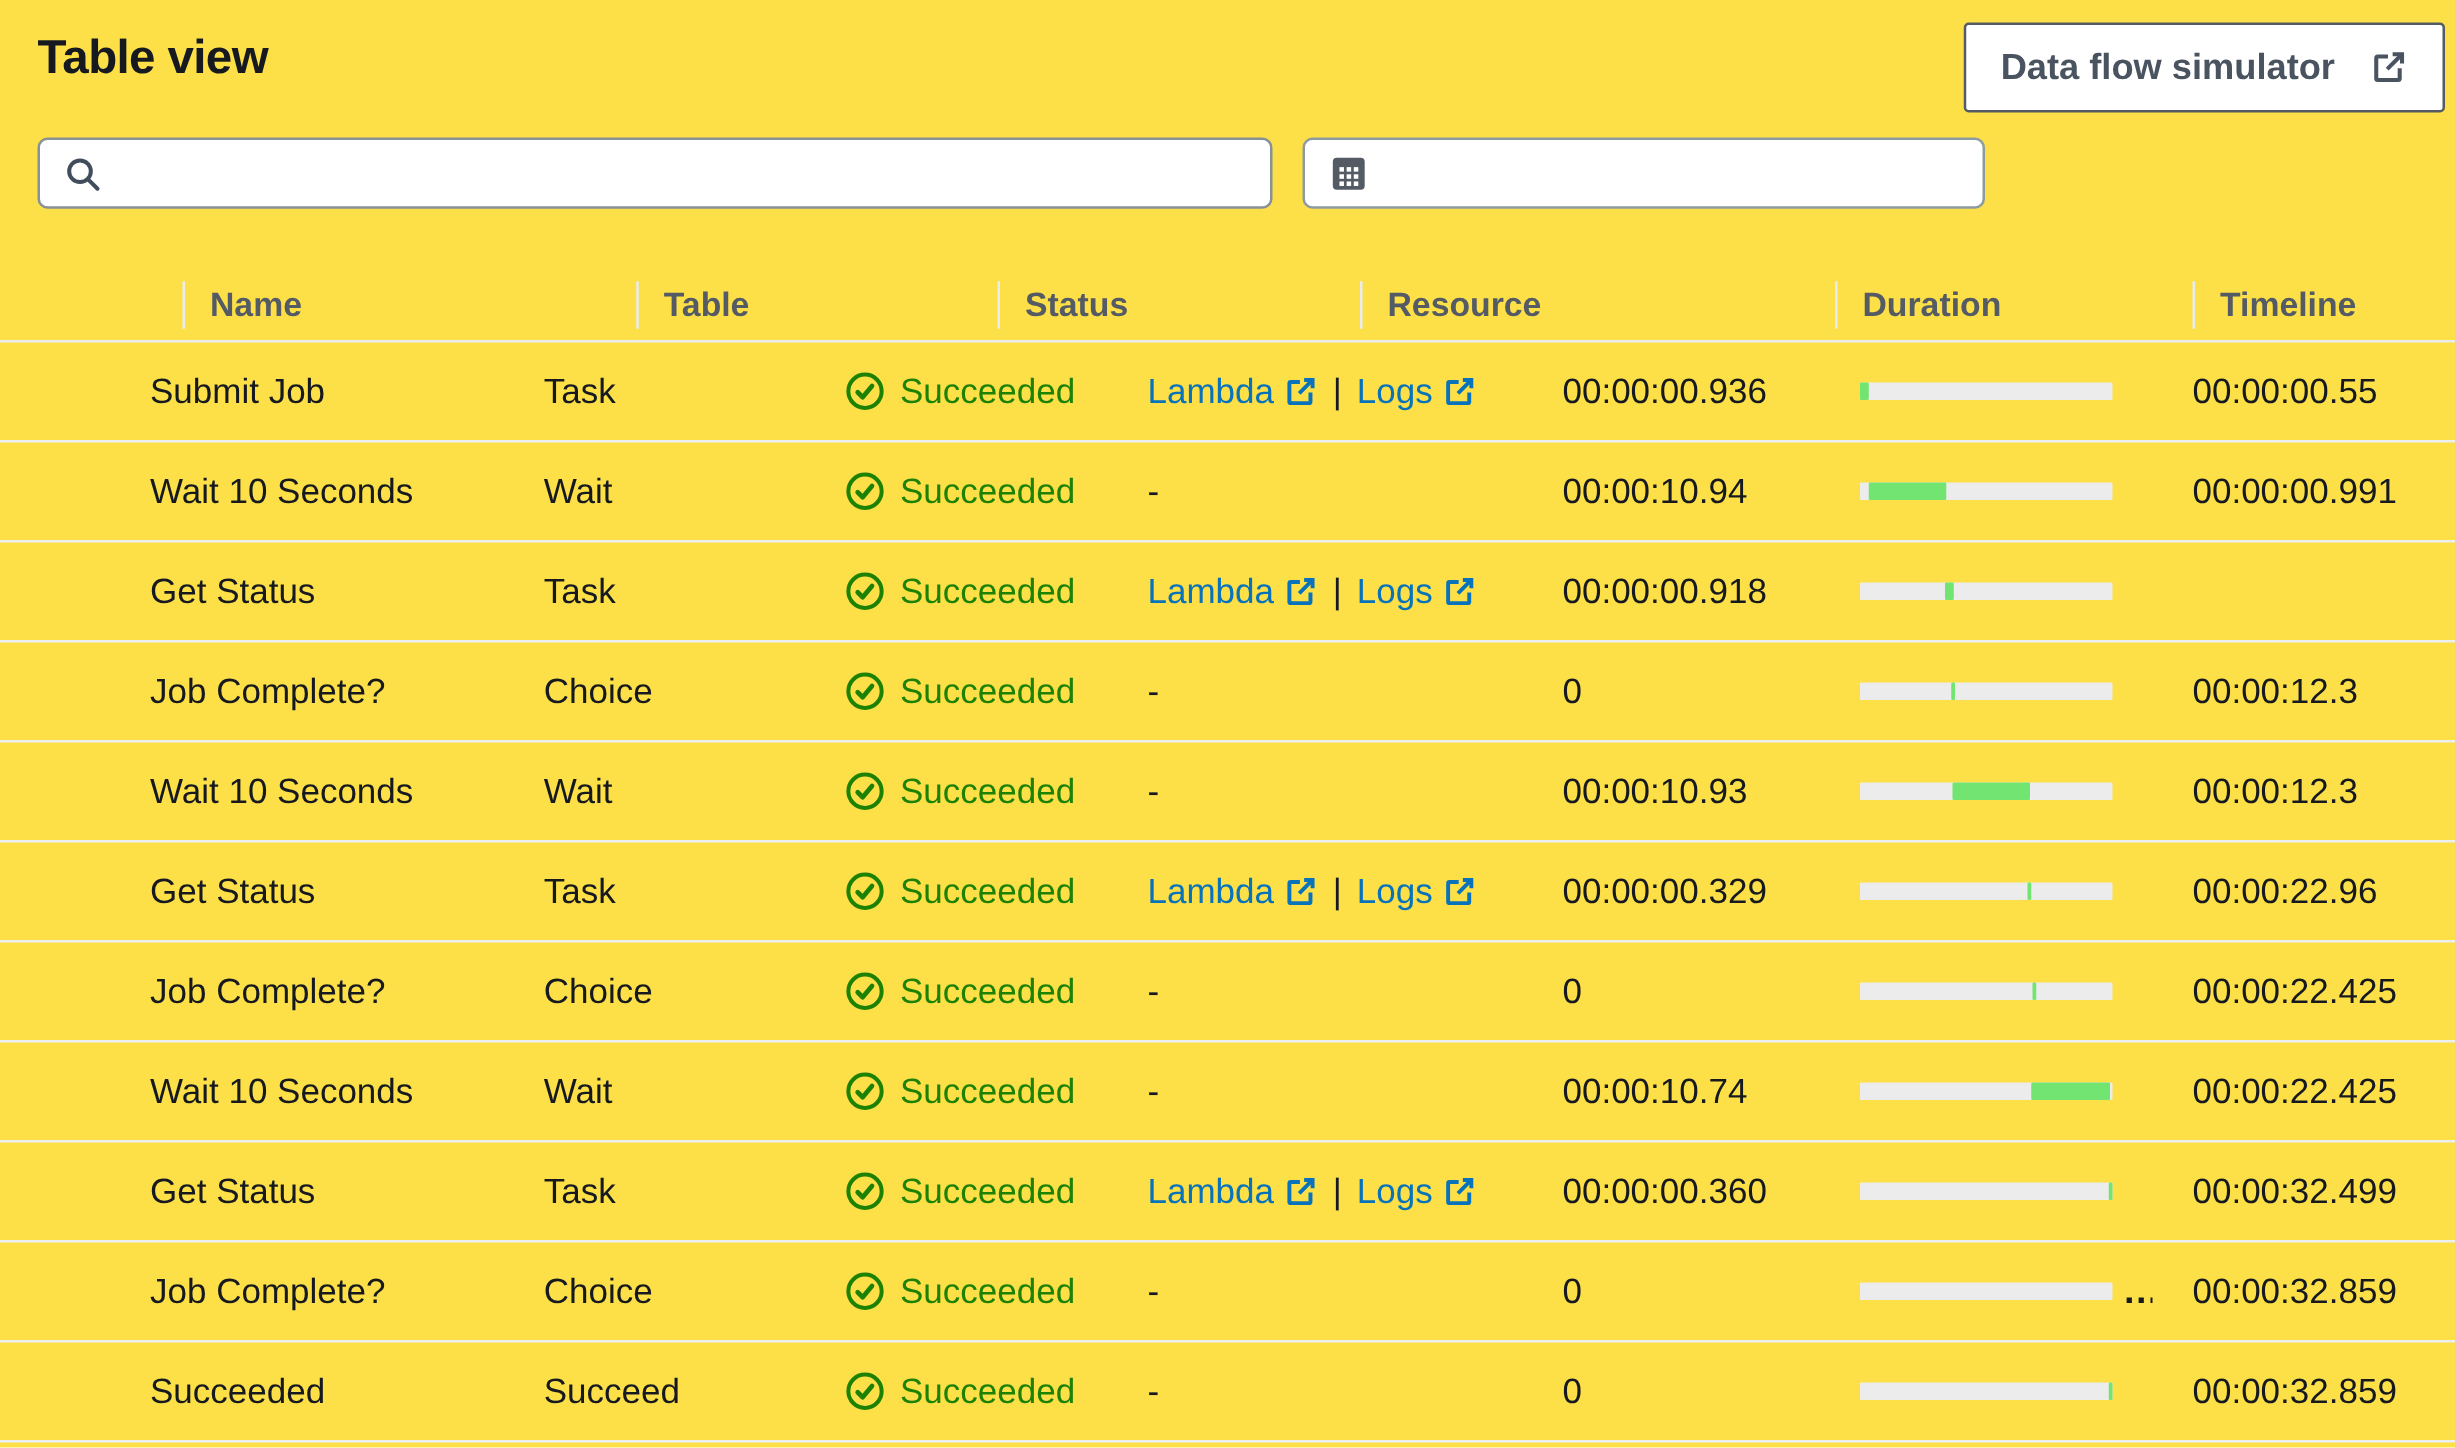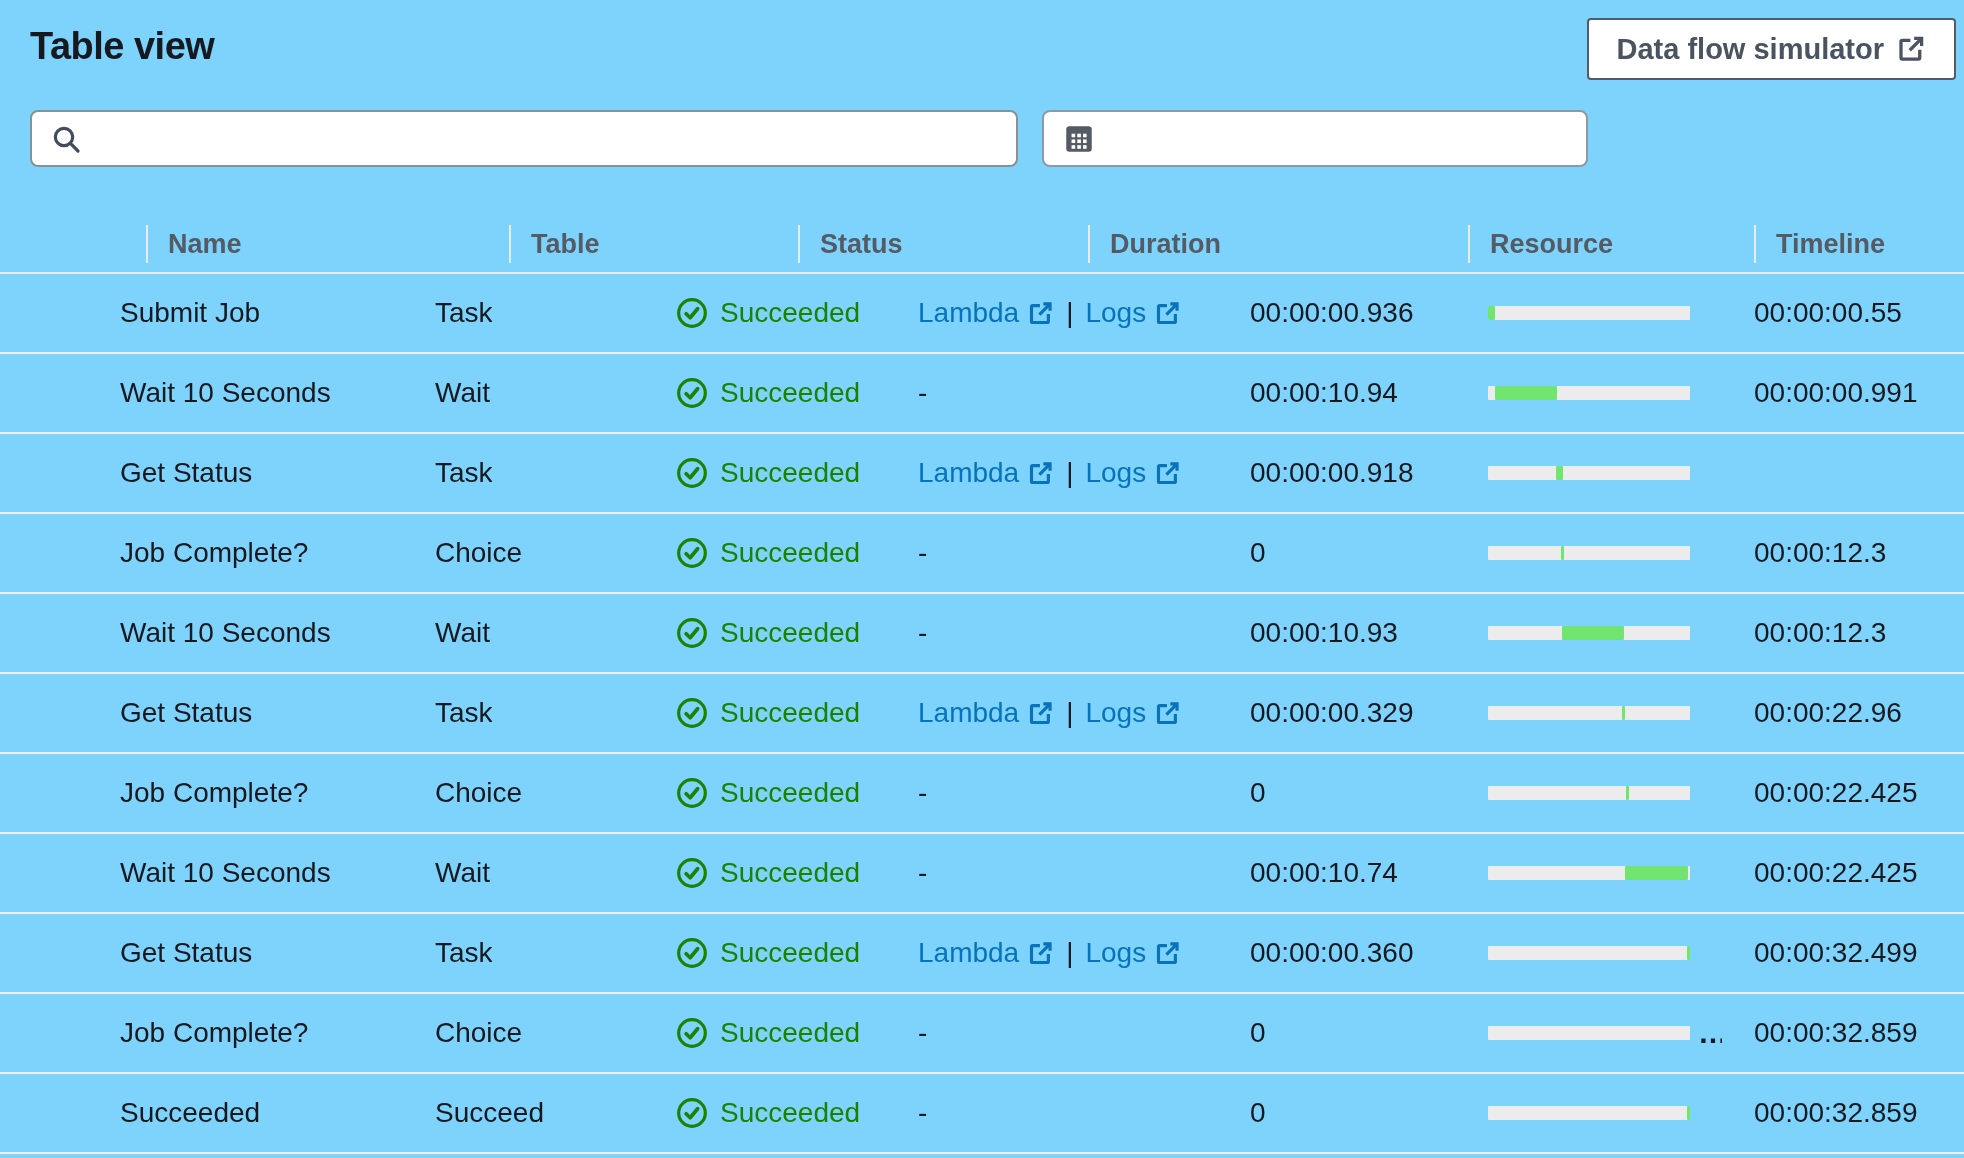--- a/index.html
+++ b/index.html
@@ -2,27 +2,27 @@
 <html style="--link: #0873bb; --green: #1d8102; --tl-fill: #72e472; --tl-track: #ececec;"><head>
 <meta charset="utf-8">
 <style>
   * { margin:0; padding:0; box-sizing:border-box; }
   html,body { width:1964px; height:1158px; overflow:hidden; background:#fff;
               font-family:"Liberation Sans","DejaVu Sans",sans-serif; color:var(--text,#16191f); }
   :root{
     --text:#16191f; --muted:#545b64; --sep:#e9ebed;
     --link:#0873bb; --green:#1d8102; --tl-fill:#72e472; --tl-track:#ececec;
   }
-  .page{ position:relative; width:1964px; height:1158px; background:#7dd3fc; }
+  .page{ position:relative; width:1964px; height:1158px; background:#fde047; }
 
   
   .topbar{ position:relative; height:88px; padding:25px 16px 0 30px; }
   .topbar h1{ font-size:38px; font-weight:700; color:var(--text); letter-spacing:-0.5px; }
-  .sim-btn{ position:absolute; top:18px; right:8px; height:62px; padding:0 28px;
-            display:flex; align-items:center; gap:12px; background:#fff;
+  .sim-btn{ position:absolute; top:18px; right:8px; height:72px; padding:0 28px;
+            display:flex; align-items:center; gap:28px; background:#fff;
             border:2px solid #545b64; border-radius:4px; cursor:pointer; }
   .sim-btn span{ font-size:29px; font-weight:700; color:#4a5360; white-space:nowrap; }
   .sim-btn svg{ width:30px; height:30px; color:#4a5360; }
 
   
   .filters{ display:flex; gap:24px; padding:0 16px 0 30px; margin-top:22px; }
   .inputwrap{ display:flex; align-items:center; height:57px; border:2px solid #879196;
               border-radius:8px; background:#fff; padding:0 18px; }
   .inputwrap.search{ width:988px; }
   .inputwrap.date{ width:546px; border-color:#8d9ba0; }
@@ -108,24 +108,24 @@
       <div class="hcell">
           <span>Name</span>
         </div>
       <div class="hcell">
           <span>Table</span>
         </div>
       <div class="hcell">
           <span>Status</span>
         </div>
       <div class="hcell">
+          <span>Resource</span>
+        </div>
+      <div class="hcell">
           <span>Duration</span>
-        </div>
-      <div class="hcell">
-          <span>Resource</span>
         </div>
       <div class="hcell">
           <span>Timeline</span>
         </div>
       <div class="hcell c-started">
           <span>Started After</span>
         </div>
     </div>
     <div class="tbody">
   <div class="trow grid-cols">

